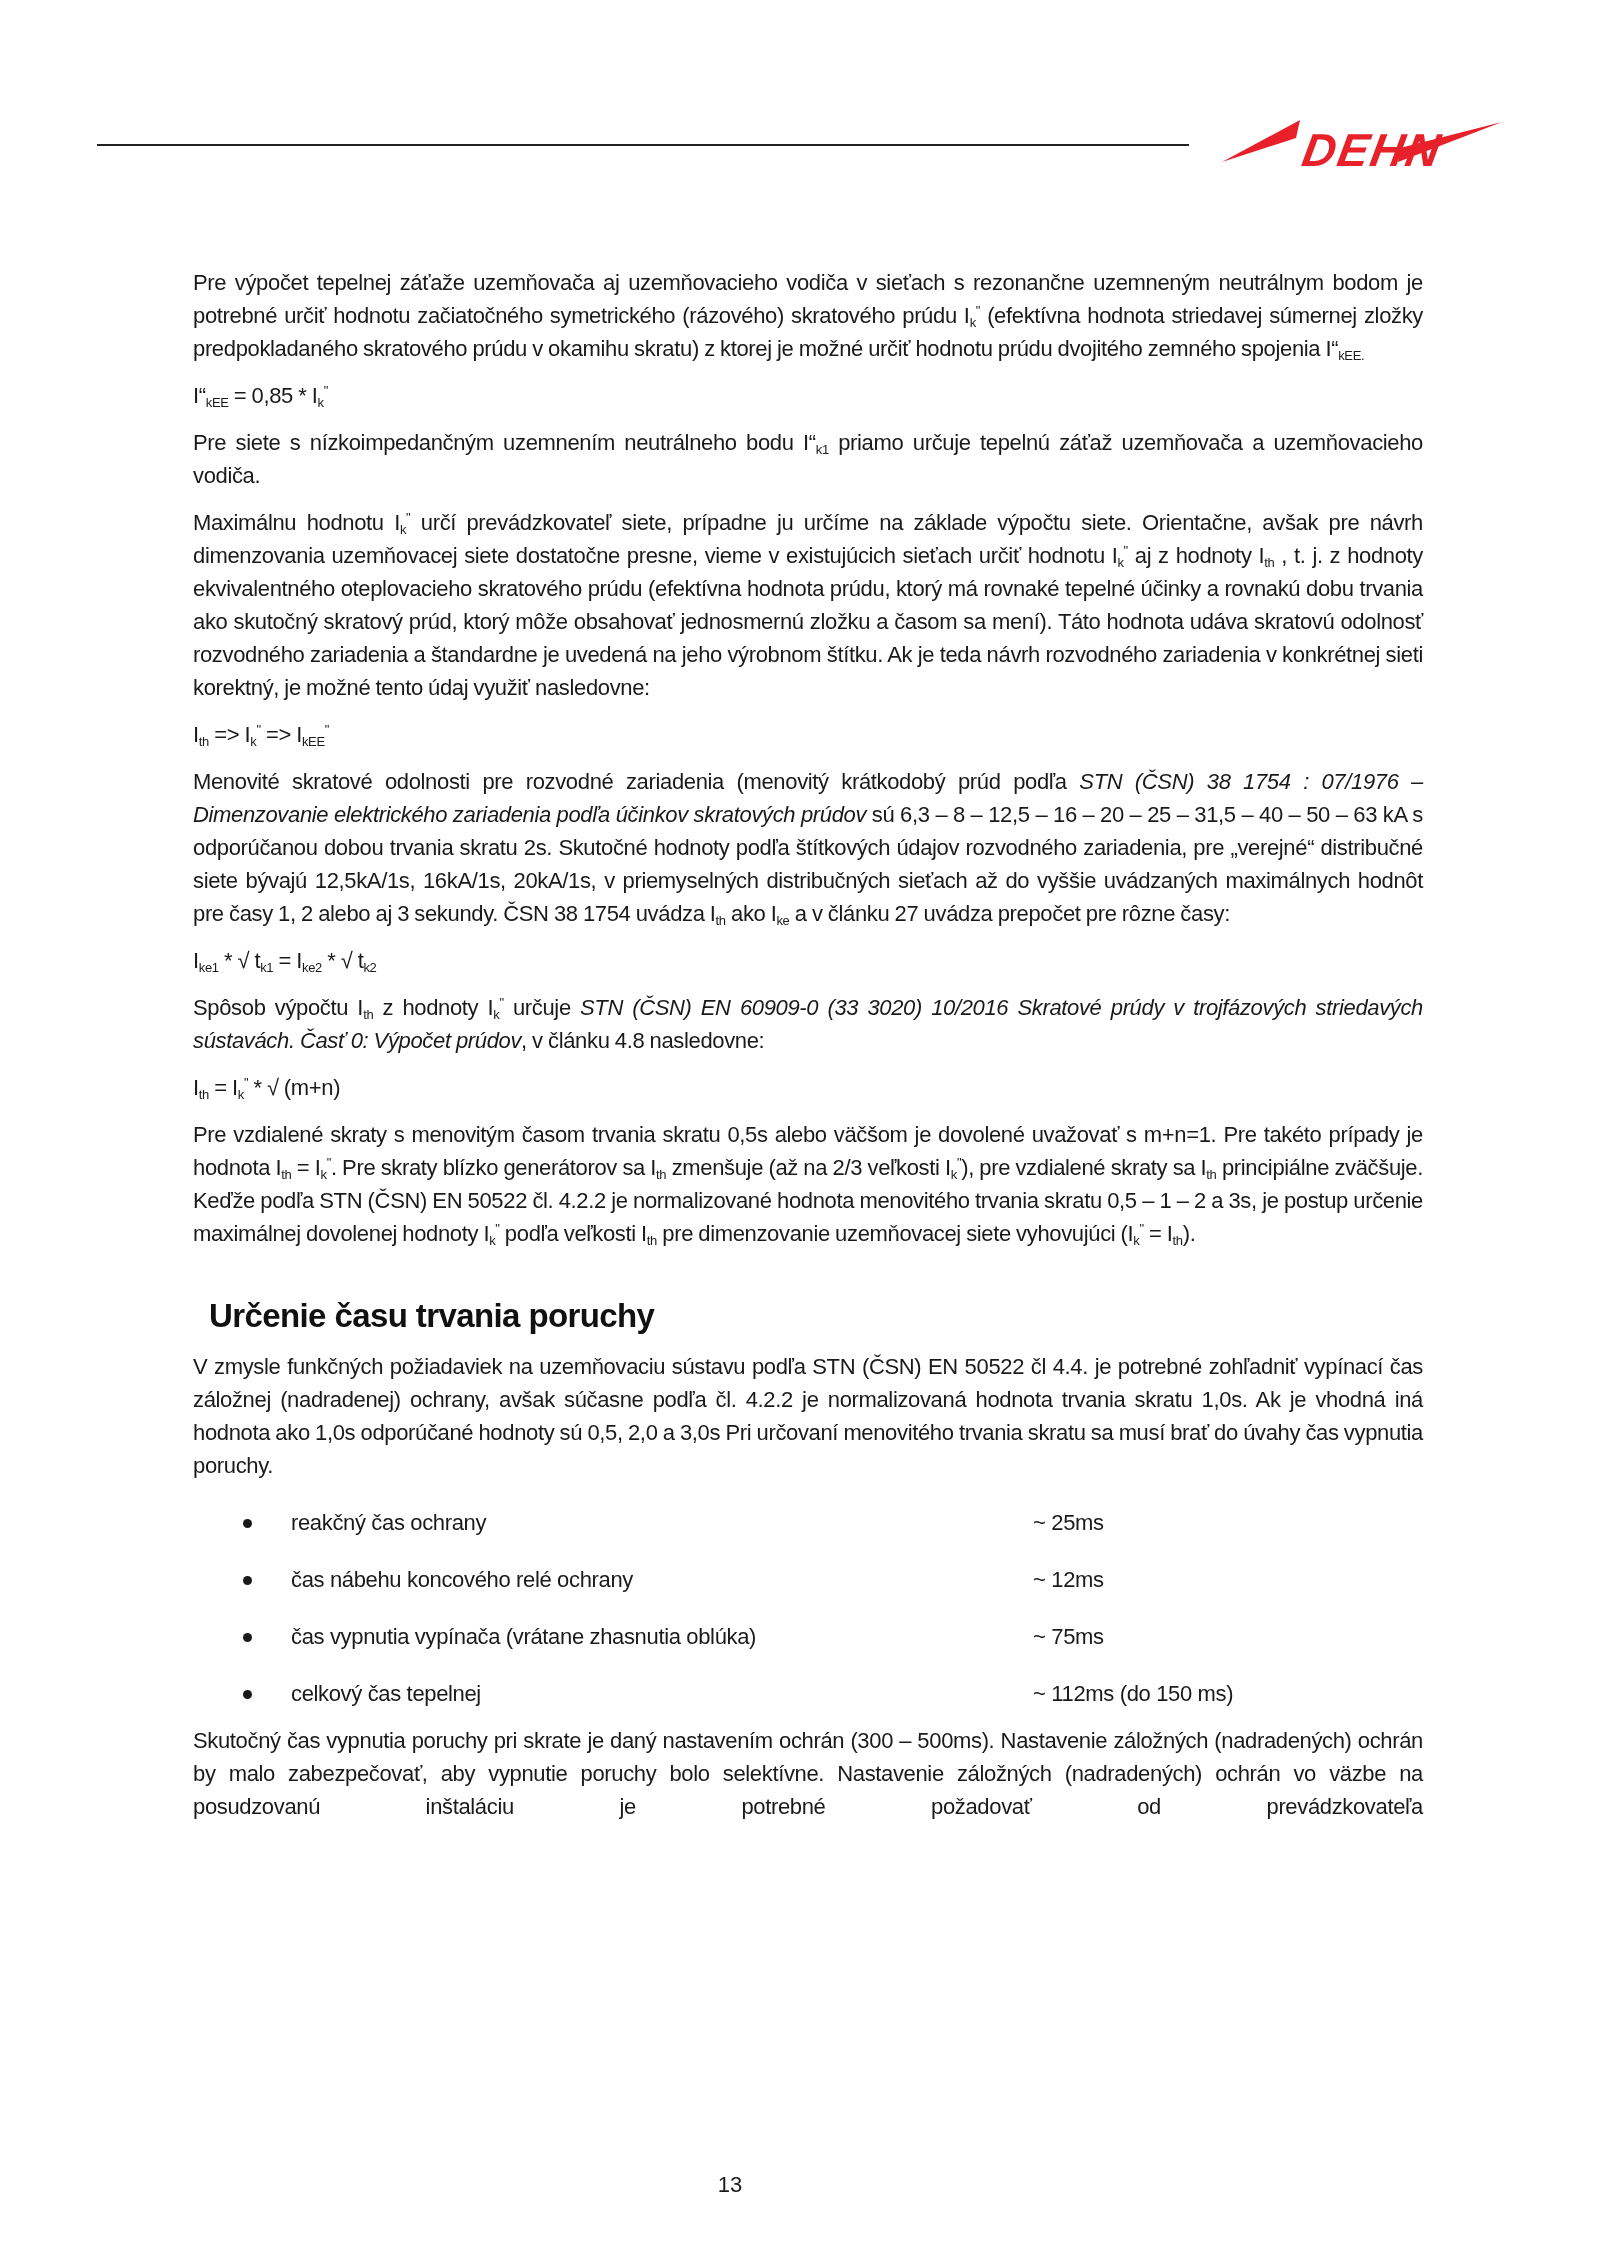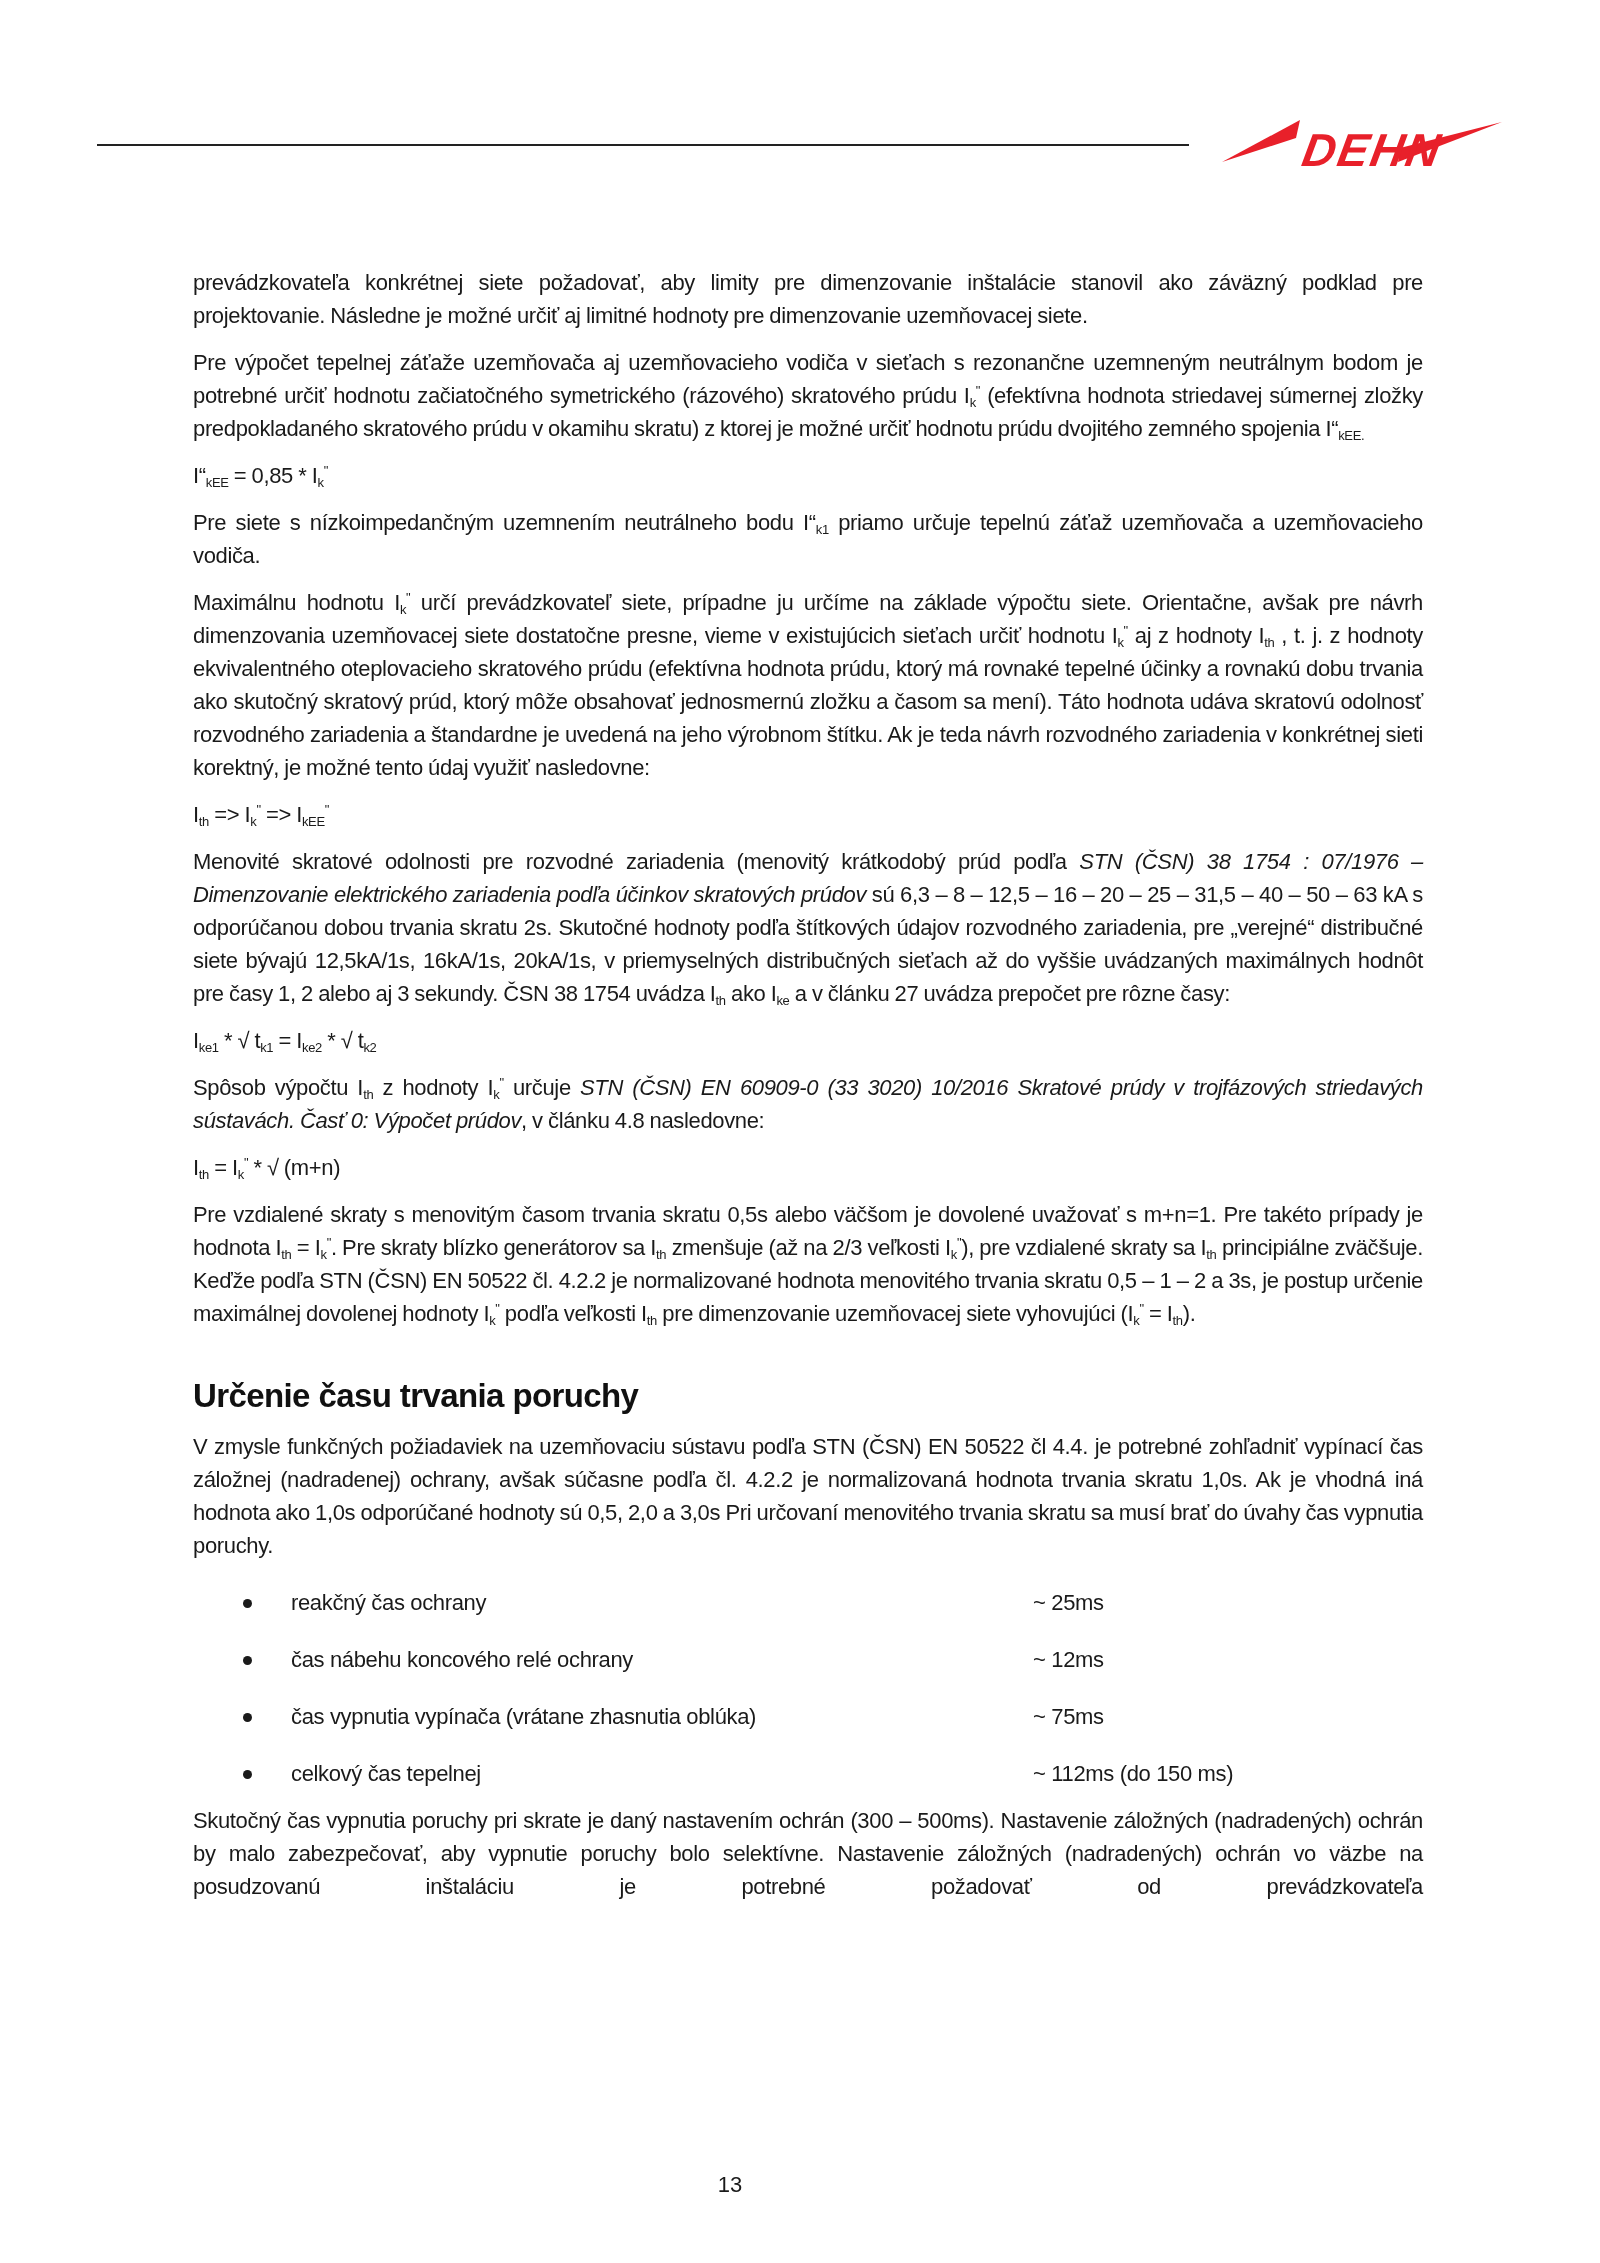--- a/index.html
+++ b/index.html
@@ -8,21 +8,21 @@
   .header-rule { position: absolute; left: 97px; top: 144px; width: 1092px; height: 0;
                  border-top: 2px solid #222; }
   .logo { position: absolute; left: 1222px; top: 100px; width: 280px; height: 72px; }
   .content { position: absolute; left: 193px; top: 266px; width: 1230px; }
   p { margin: 0 0 14px 0; font-size: 22px; line-height: 33px; text-align: justify;
       letter-spacing: -0.35px; word-spacing: -0.5px; }
   p.formula { text-align: left; margin-bottom: 14px; }
   sub, sup { font-size: 13px; line-height: 0; }
   sub { vertical-align: -4px; }
   sup { vertical-align: 8px; }
-  .heading { font-size: 33px; font-weight: bold; line-height: 40px; margin: 46px 0 14px 0;
+  .heading { font-size: 33px; font-weight: bold; line-height: 40px; margin: 46px 0 14px 16px;
              letter-spacing: -0.6px; color: #111; }
   ul.bullets { list-style: none; margin: 0 0 14px 0; padding: 0; }
   ul.bullets li { position: relative; font-size: 22px; line-height: 33px; letter-spacing: -0.35px; }
   .bullet-dot { position: absolute; left: 50px; top: 13px; width: 9px; height: 9px; border-radius: 50%;
                 background: #1a1a1a; }
   .b-label { position: absolute; left: 98px; }
   .b-value { position: absolute; left: 840px; }
   ul.bullets li { height: 33px; margin-top: 24px; }
   .page-number { position: absolute; left: 0; width: 1460px; top: 2172px; text-align: center;
                  font-size: 22px; color: #1a1a1a; }
@@ -34,21 +34,20 @@
 <div class="header-rule"></div>
 
 <svg class="logo" viewBox="0 0 280 72" xmlns="http://www.w3.org/2000/svg">
   <polygon points="0,62 78,20 74,38" fill="#e8202a"></polygon>
   <polygon points="178,48 280,22 176,62" fill="#e8202a"></polygon>
   <text x="78" y="66" font-family="'Liberation Sans', sans-serif" font-weight="bold" font-style="italic" font-size="46" fill="#e8202a" transform="skewX(-10) translate(12,0)" letter-spacing="2">DEHN</text>
 </svg>
 
 <div class="content">
 
-  <p>prevádzkovateľa konkrétnej siete požadovať, aby limity pre dimenzovanie inštalácie stanovil ako záväzný podklad pre projektovanie. Následne je možné určiť aj limitné hodnoty pre dimenzovanie uzemňovacej siete.</p>
 
   <p><span>Pre výpočet tepelnej záťaže uzemňovača aj uzemňovacieho vodiča v sieťach s rezonančne uzemneným neutrálnym bodom je potrebné určiť hodnotu začiatočného symetrického (rázového) skratového prúdu I</span><sub>k</sub><sup>"</sup><span> (efektívna hodnota striedavej súmernej zložky predpokladaného skratového prúdu v okamihu skratu) z ktorej je možné určiť hodnotu prúdu dvojitého zemného spojenia I“</span><sub>kEE.</sub></p>
 
   <p class="formula"><span>I“</span><sub>kEE</sub><span> = 0,85 * I</span><sub>k</sub><sup>"</sup></p>
 
   <p><span>Pre siete s nízkoimpedančným uzemnením neutrálneho bodu I“</span><sub>k1</sub><span> priamo určuje tepelnú záťaž uzemňovača a uzemňovacieho vodiča.</span></p>
 
   <p><span>Maximálnu hodnotu I</span><sub>k</sub><sup>"</sup><span> určí prevádzkovateľ siete, prípadne ju určíme na základe výpočtu siete. Orientačne, avšak pre návrh dimenzovania uzemňovacej siete dostatočne presne, vieme v existujúcich sieťach určiť hodnotu I</span><sub>k</sub><sup>"</sup><span> aj z hodnoty I</span><sub>th</sub><span> , t. j. z hodnoty ekvivalentného oteplovacieho skratového prúdu (efektívna hodnota prúdu, ktorý má rovnaké tepelné účinky a rovnakú dobu trvania ako skutočný skratový prúd, ktorý môže obsahovať jednosmernú zložku a časom sa mení). Táto hodnota udáva skratovú odolnosť rozvodného zariadenia a štandardne je uvedená na jeho výrobnom štítku. Ak je teda návrh rozvodného zariadenia v konkrétnej sieti korektný, je možné tento údaj využiť nasledovne:</span></p>
 
   <p class="formula"><span>I</span><sub>th</sub><span> =&gt; I</span><sub>k</sub><sup>"</sup><span> =&gt; I</span><sub>kEE</sub><sup>"</sup></p>

